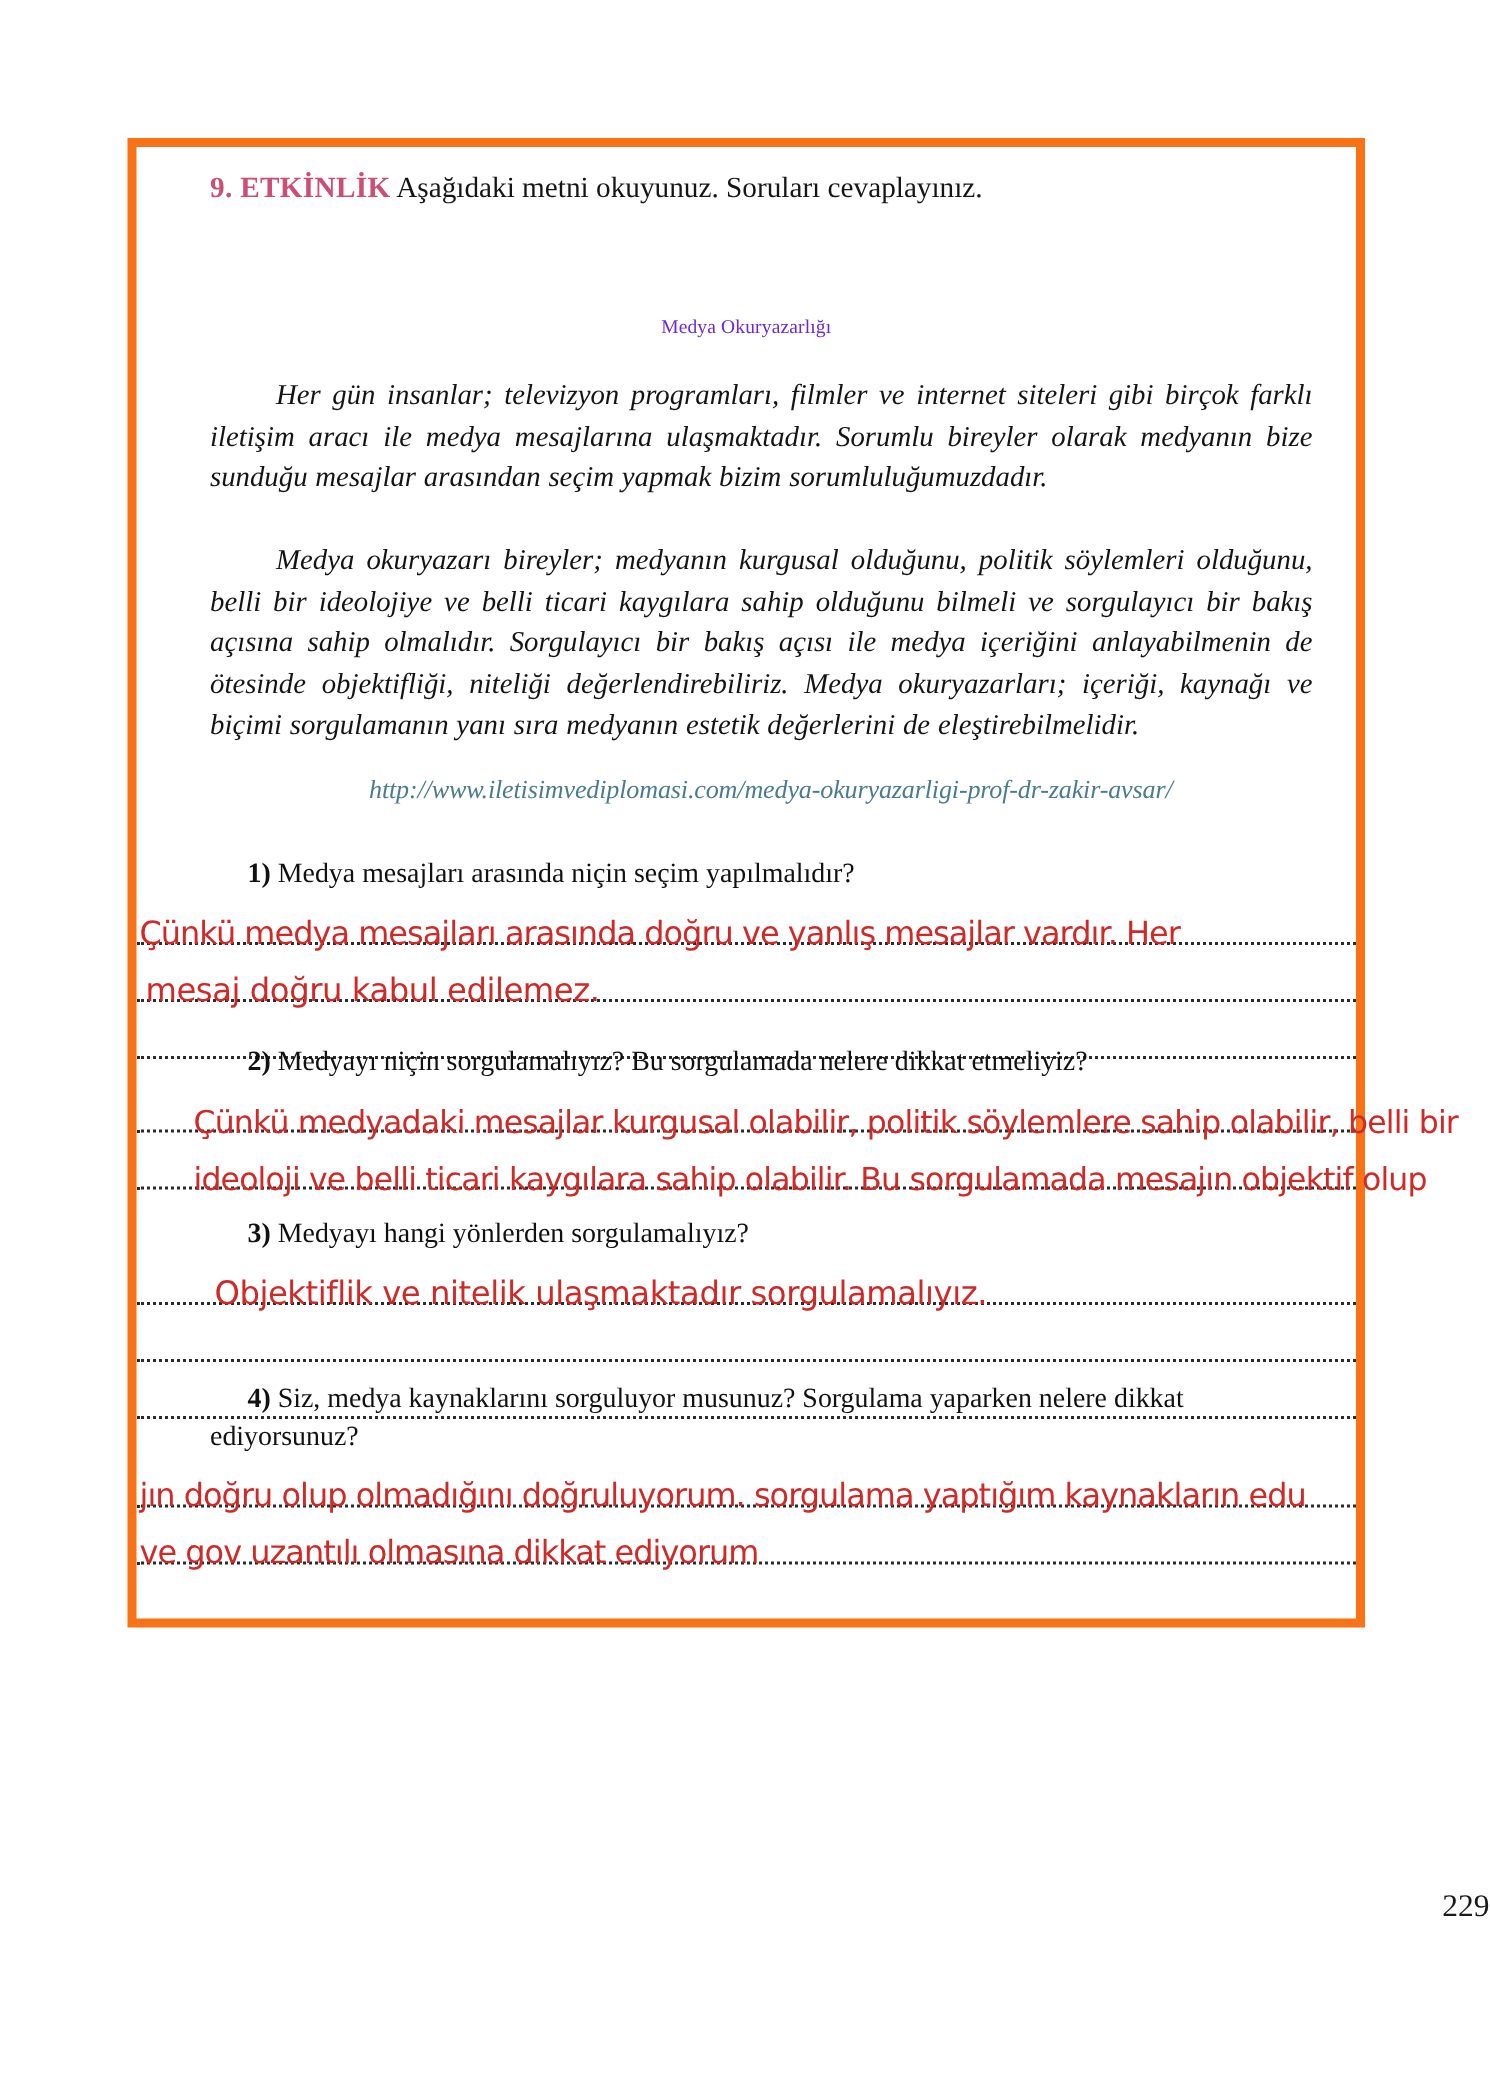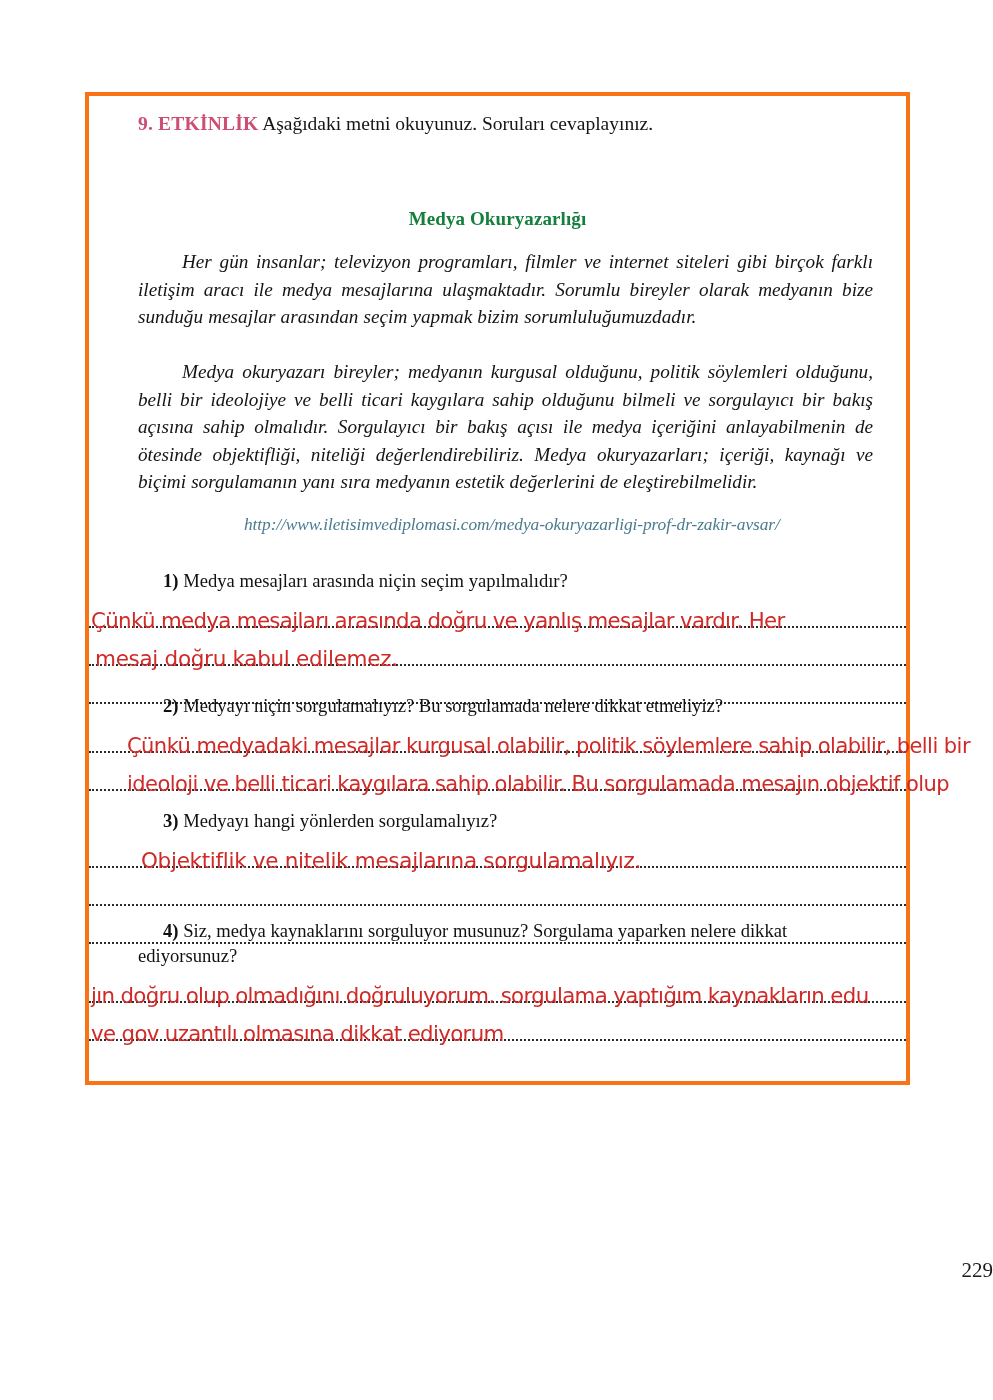--- a/index.html
+++ b/index.html
@@ -18,21 +18,21 @@
   }
 
   
   .activity-box {
     position: absolute;
     left: 85px;
     top: 92px;
     width: 825px;
     height: 993px;
     box-sizing: border-box;
-    border: 4px solid #f97316;
+    border: 6px solid #f97316;
     background: #ffffff;
   }
 
   
   .heading-line {
     position: absolute;
     left: 49px;
     top: 16px;
     right: 20px;
     font-size: 19.5px;
@@ -48,23 +48,23 @@
     color: #151515;
   }
 
   
   .reading-title {
     position: absolute;
     left: 0;
     right: 0;
     top: 112px;
     text-align: center;
-    font-weight: bold;
-    font-size: 19px;
-    color: #15803d;
+    font-weight: normal;
+    font-size: 13px;
+    color: #6d28d9;
     letter-spacing: 0.1px;
   }
 
   
   .body-para {
     position: absolute;
     left: 49px;
     width: 735px;
     font-style: italic;
     font-size: 19.2px;
@@ -218,21 +218,21 @@
     </div>
   </div>
 
   <div class="question-block qb3">
     <div class="question-text">
       <span class="qnum">3)</span><span> Medyayı hangi yönlerden sorgulamalıyız?</span>
     </div>
     <div class="answer-lines">
       <div class="answer-line">
         <div class="rule"></div>
-        <div class="written indent">Objektiflik ve nitelik mesajlarına sorgulamalıyız.</div>
+        <div class="written indent">Objektiflik ve nitelik ulaşmaktadır sorgulamalıyız.</div>
       </div>
       <div class="answer-line">
         <div class="rule"></div>
         <div class="written"></div>
       </div>
       <div class="answer-line">
         <div class="rule"></div>
         <div class="written"></div>
       </div>
     </div>

